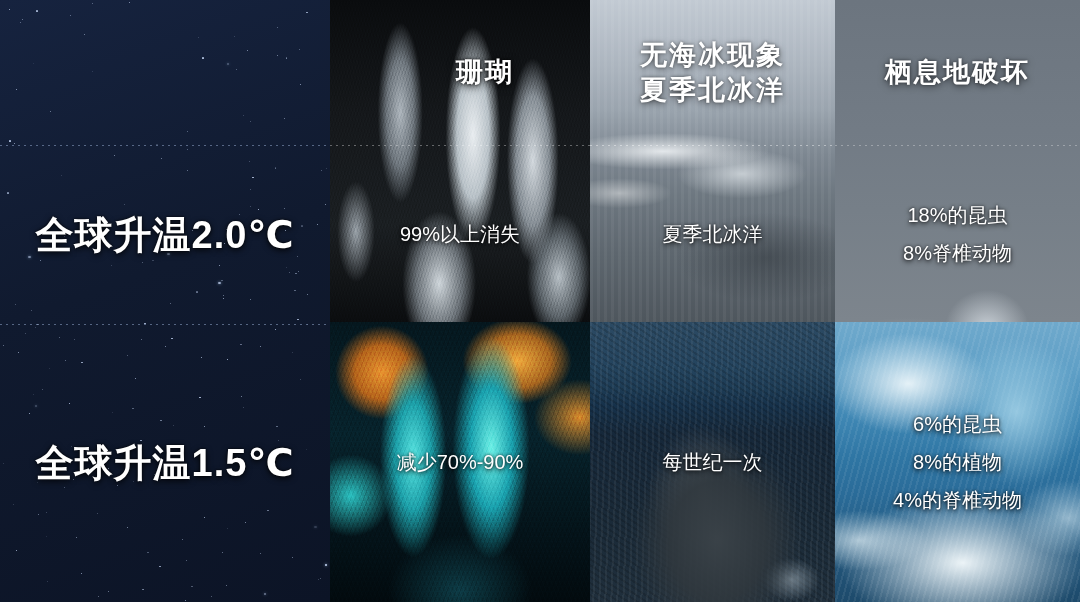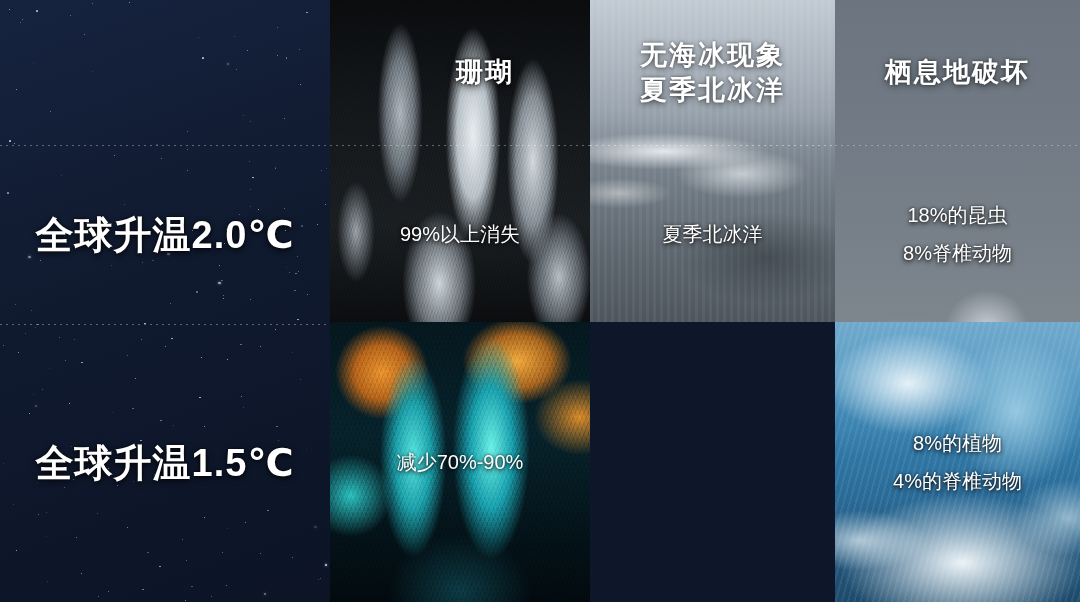--- a/index.html
+++ b/index.html
@@ -342,34 +342,41 @@
     <div class="colhead" style="left:0;top:0;width:245px;height:145px">
       <div>无海冰现象</div>
       <div>夏季北冰洋</div>
     </div>
     <div class="hdotted" style="left:0;top:145px;width:245px;opacity:.55"></div>
     <div class="celltext" style="top:145px;height:177px">
       <div>夏季北冰洋</div>
     </div>
   </div>
 
+  <div class="cell" style="left:590px;top:322px;width:245px;height:280px">
+    <div class="cellbg ph-rock"></div>
+    <div class="celltext">
+      <div>每世纪一次</div>
+    </div>
+  </div>
 
   <div class="cell" style="left:835px;top:0;width:245px;height:322px">
     <div class="cellbg ph-slate"></div>
     <div class="colhead" style="left:0;top:0;width:245px;height:145px">
       <div>栖息地破坏</div>
     </div>
     <div class="hdotted" style="left:0;top:145px;width:245px;opacity:.4"></div>
     <div class="celltext" style="top:145px;height:177px">
       <div>18%的昆虫</div>
       <div>8%脊椎动物</div>
     </div>
   </div>
 
   <div class="cell" style="left:835px;top:322px;width:245px;height:280px">
     <div class="cellbg ph-iceberg"></div>
     <div class="celltext">
+      <div>6%的昆虫</div>
       <div>8%的植物</div>
       <div>4%的脊椎动物</div>
     </div>
   </div>
 
 </div>
 
 </body></html>

